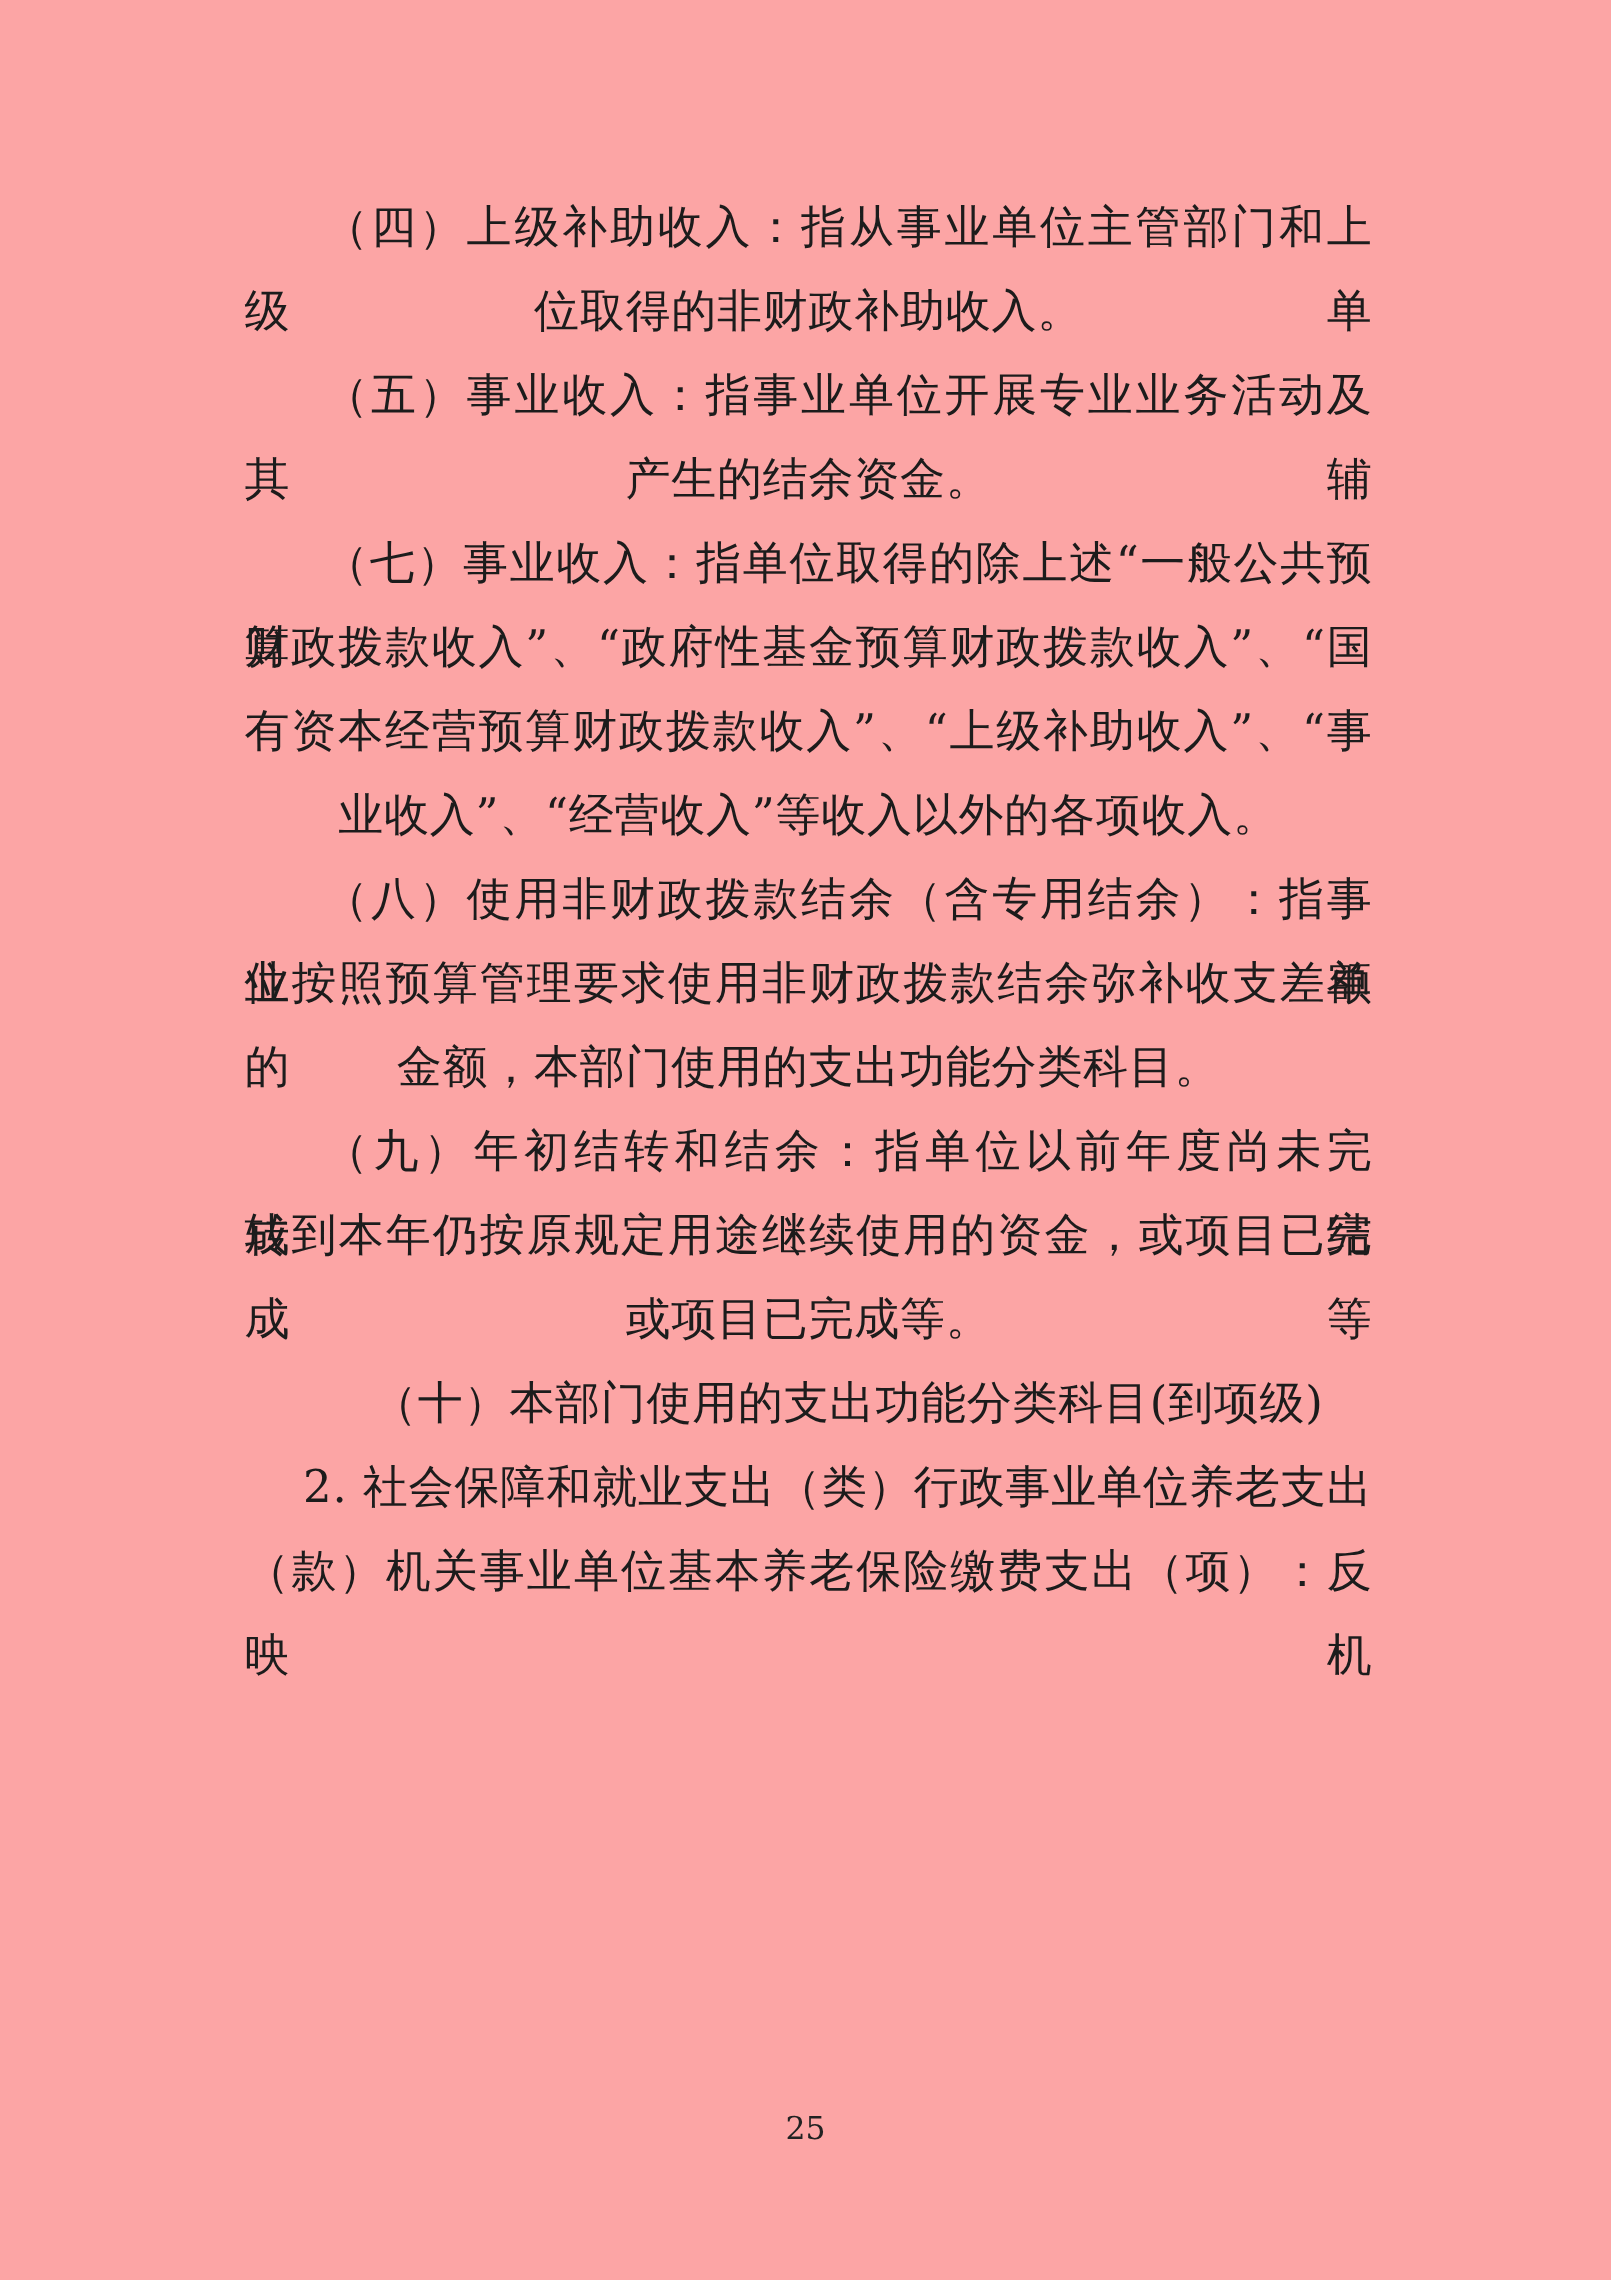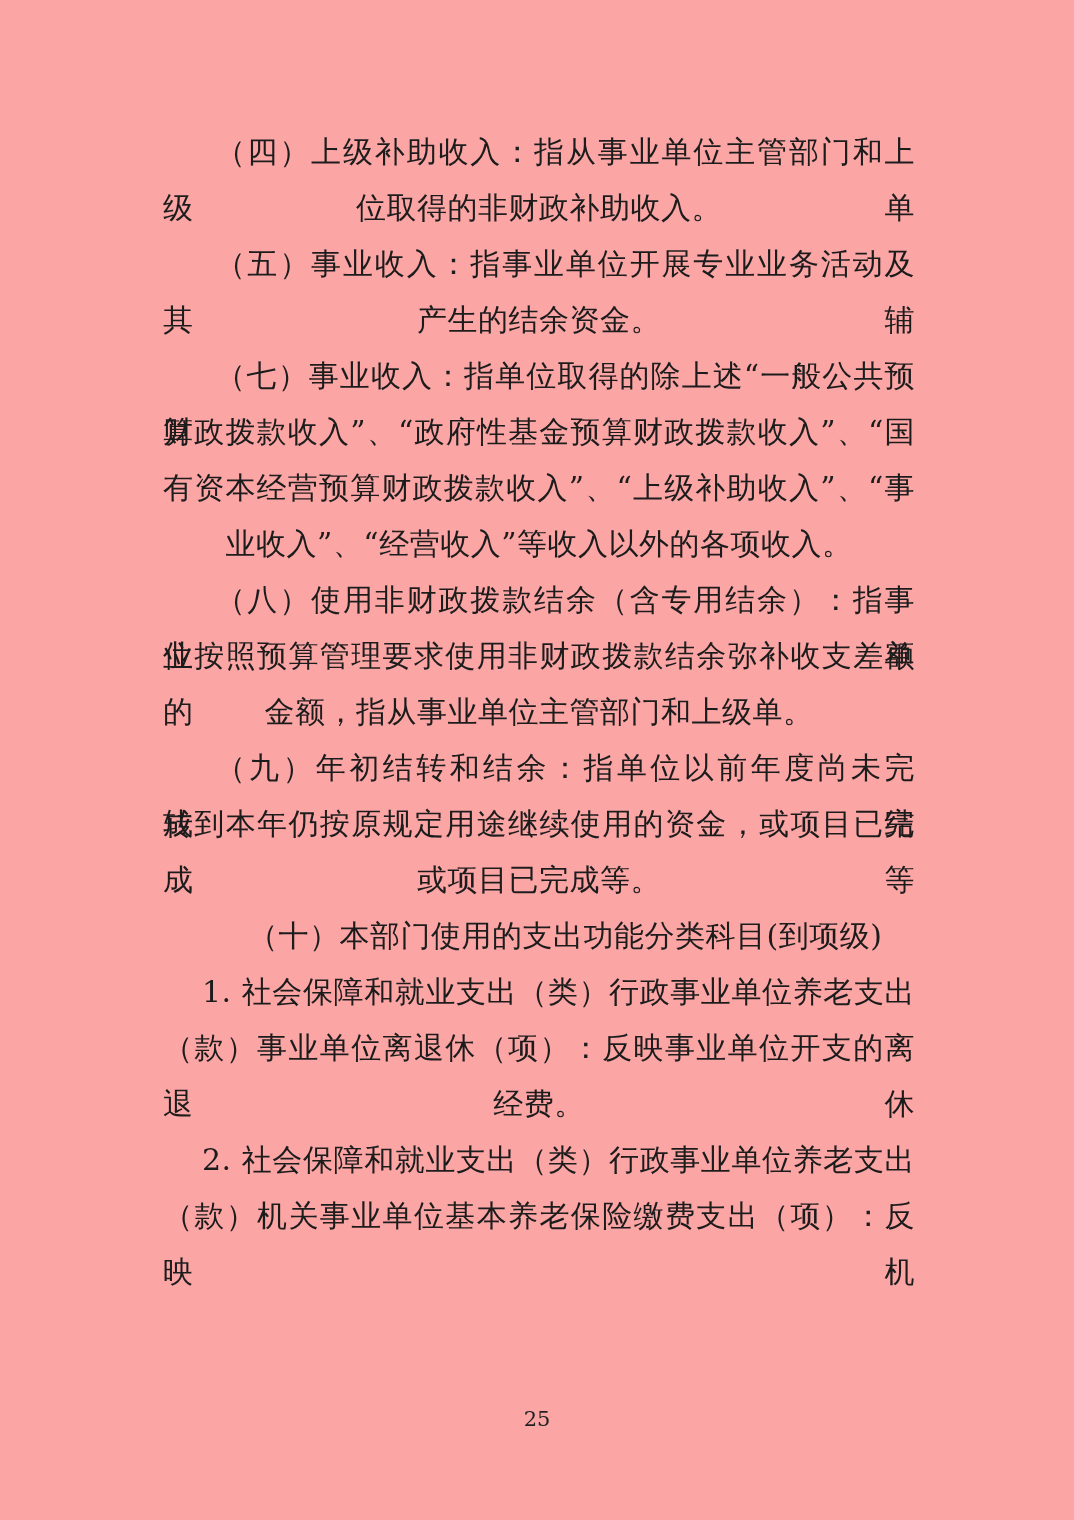--- a/index.html
+++ b/index.html
@@ -72,38 +72,33 @@
     <div class="para">
       <div class="line first fill">（七）事业收入：指单位取得的除上述“一般公共预算</div>
       <div class="line fill">财政拨款收入”、“政府性基金预算财政拨款收入”、“国</div>
       <div class="line fill">有资本经营预算财政拨款收入”、“上级补助收入”、“事</div>
       <div class="line">业收入”、“经营收入”等收入以外的各项收入。</div>
     </div>
 
     <div class="para">
       <div class="line first fill">（八）使用非财政拨款结余（含专用结余）：指事业单</div>
       <div class="line fill">位按照预算管理要求使用非财政拨款结余弥补收支差额的</div>
-      <div class="line">金额，指从事业单位主管部门和上级单。</div>
+      <div class="line">金额，本部门使用的支出功能分类科目。</div>
     </div>
 
     <div class="para">
       <div class="line first fill">（九）年初结转和结余：指单位以前年度尚未完成、结</div>
       <div class="line fill">转到本年仍按原规定用途继续使用的资金，或项目已完成等</div>
       <div class="line">或项目已完成等。</div>
     </div>
 
     <div class="para">
       <div class="line first">（十）本部门使用的支出功能分类科目(到项级)</div>
     </div>
 
-    <div class="para">
-      <div class="line first num fill">1. 社会保障和就业支出（类）行政事业单位养老支出</div>
-      <div class="line fill">（款）事业单位离退休（项）：反映事业单位开支的离退休</div>
-      <div class="line">经费。</div>
-    </div>
 
     <div class="para">
       <div class="line first num fill">2. 社会保障和就业支出（类）行政事业单位养老支出</div>
       <div class="line fill">（款）机关事业单位基本养老保险缴费支出（项）：反映机</div>
     </div>
 
   </div>
 
   <div class="page-number">25</div>
 </div>

